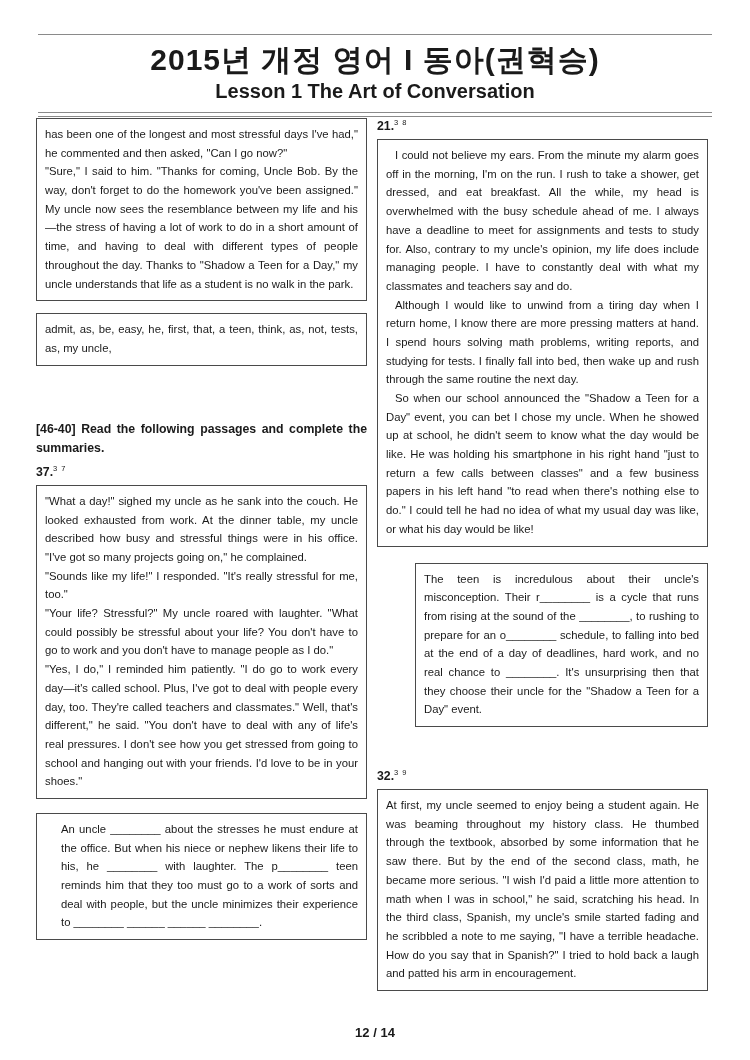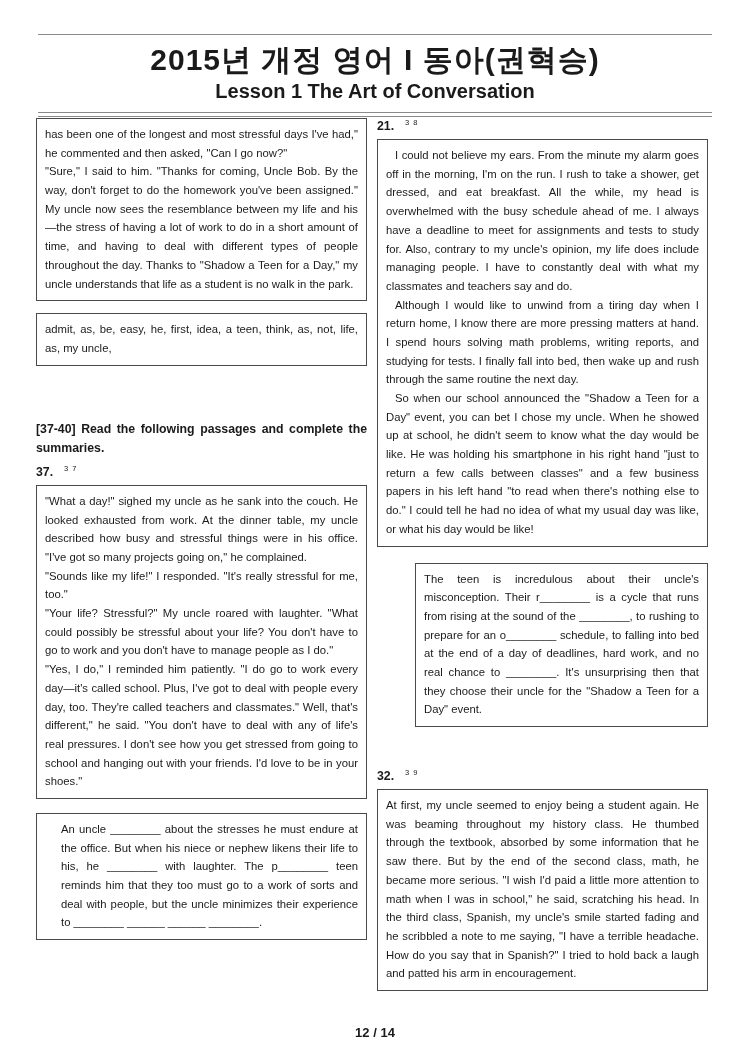--- a/index.html
+++ b/index.html
@@ -72,21 +72,21 @@
     font-size: 12.3px;
     font-weight: bold;
     margin-top: 5px;
     line-height: 1.3;
   }
   .qnum sup {
     font-size: 7.5px;
     font-weight: normal;
     letter-spacing: 1px;
     vertical-align: super;
-    margin-left: 11px;
+    margin-left: 0;
   }
   .mt4  { margin-top: 4px; }
   .mt14 { margin-top: 14px; padding-left: 24px; }
   .mt16 { margin-top: 16px; margin-left: 38px; }
   .mt40 { margin-top: 41px; }
 
   
   .footer {
     position: absolute;
     bottom: 20px; left: 0; right: 0;
@@ -110,24 +110,24 @@
   <div class="columns">
 
     <div class="col">
 
       <div class="box">
         <p>has been one of the longest and most stressful days I've had," he commented and then asked, "Can I go now?"</p>
         <p>"Sure," I said to him. "Thanks for coming, Uncle Bob. By the way, don't forget to do the homework you've been assigned." My uncle now sees the resemblance between my life and his—the stress of having a lot of work to do in a short amount of time, and having to deal with different types of people throughout the day. Thanks to "Shadow a Teen for a Day," my uncle understands that life as a student is no walk in the park.</p>
       </div>
 
       <div class="box wordbank">
-        <p>admit, as, be, easy, he, first, idea, a teen, think, as, not, life, as, my uncle,</p>
+        <p>admit, as, be, easy, he, first, that, a teen, think, as, not, tests, as, my uncle,</p>
       </div>
 
-      <div class="instruction">[37-40] Read the following passages and complete the summaries.</div>
+      <div class="instruction">[46-40] Read the following passages and complete the summaries.</div>
 
       <div class="qnum">
         <span>37.</span><sup>3 7</sup>
       </div>
 
       <div class="box mt4">
         <p>"What a day!" sighed my uncle as he sank into the couch. He looked exhausted from work. At the dinner table, my uncle described how busy and stressful things were in his office. "I've got so many projects going on," he complained.</p>
         <p>"Sounds like my life!" I responded. "It's really stressful for me, too."</p>
         <p>"Your life? Stressful?" My uncle roared with laughter. "What could possibly be stressful about your life? You don't have to go to work and you don't have to manage people as I do."</p>
         <p>"Yes, I do," I reminded him patiently. "I do go to work every day—it's called school. Plus, I've got to deal with people every day, too. They're called teachers and classmates." Well, that's different," he said. "You don't have to deal with any of life's real pressures. I don't see how you get stressed from going to school and hanging out with your friends. I'd love to be in your shoes."</p>

